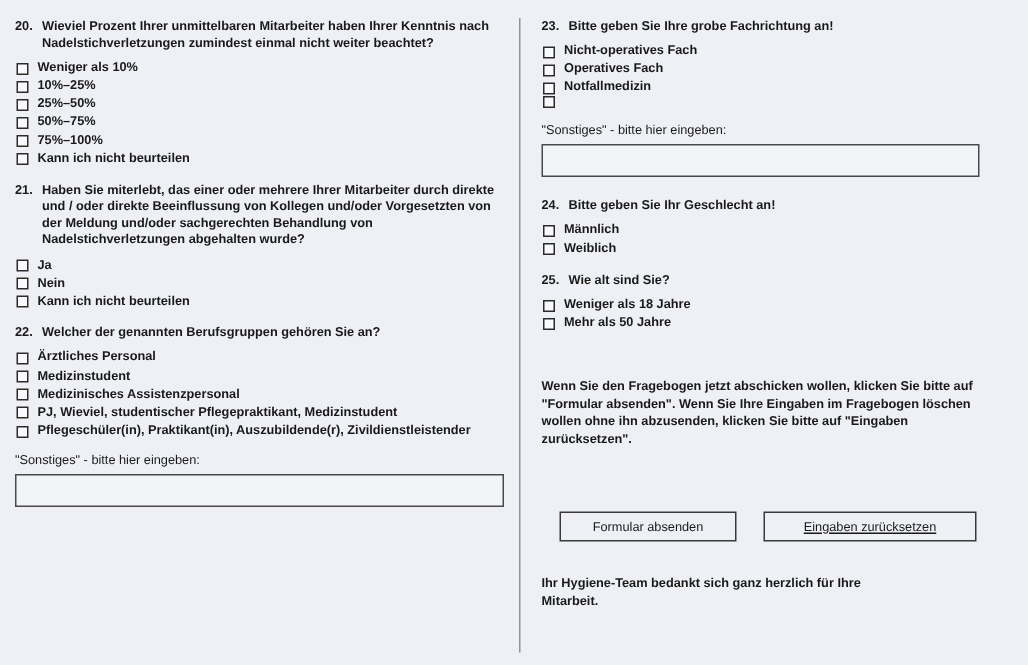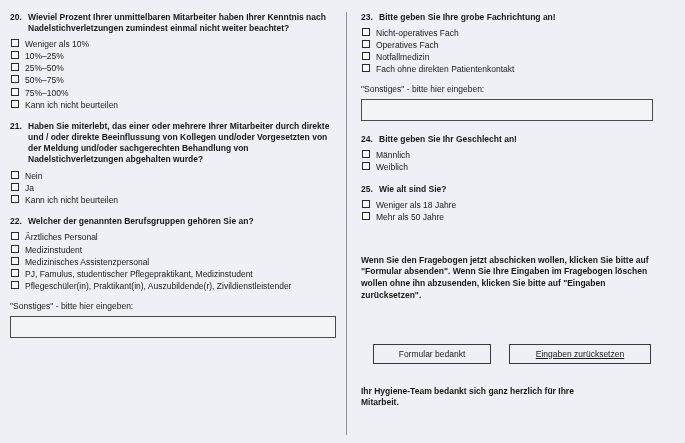--- a/index.html
+++ b/index.html
@@ -14,21 +14,21 @@
   .page { display:flex; width:100%; height:100%; padding:12px 26px 8px 10px; }
   .col-left  { width:336px; padding-right:10px; flex:none; }
   .divider   { width:1px; background:#8d929b; align-self:stretch; flex:none; }
   .col-right { flex:1; padding-left:14px; padding-right:6px; }
 
   .q { margin-bottom:11px; }
   .q-header { display:flex; font-weight:bold; line-height:1.3; margin-bottom:5px; }
   .q-num  { width:18px; flex:none; }
   .q-text { flex:1; }
 
-  .opt { display:flex; align-items:flex-start; margin:1.5px 0; padding-left:1px; cursor:pointer; white-space:nowrap; }
+  .opt { display:flex; align-items:flex-end; margin:1.5px 0; padding-left:1px; cursor:pointer; white-space:nowrap;font-weight:bold; }
   .cb {
     width:8px; height:8px; flex:none;
     border:1px solid #2b2b2b; background:#f9fafc;
     margin-right:6px;
   }
   .opt-label { line-height:1.25; }
 
   .other-label { margin:9px 0 5px; }
   .text-input {
     display:block; width:100%; height:22px;
@@ -91,25 +91,25 @@
     </section>
 
     <section class="q">
       <div class="q-header">
         <span class="q-num">21.</span>
         <span class="q-text">Haben Sie miterlebt, das einer oder mehrere Ihrer Mitarbeiter durch direkte und / oder direkte Beeinflussung von Kollegen und/oder Vorgesetzten von der Meldung und/oder sachgerechten Behandlung von Nadelstichverletzungen abgehalten wurde?</span>
       </div>
       <div class="opts">
         <label class="opt">
             <span class="cb"></span>
+            <span class="opt-label">Ja</span>
+          </label>
+        <label class="opt">
+            <span class="cb"></span>
             <span class="opt-label">Nein</span>
-          </label>
-        <label class="opt">
-            <span class="cb"></span>
-            <span class="opt-label">Ja</span>
           </label>
         <label class="opt">
             <span class="cb"></span>
             <span class="opt-label">Kann ich nicht beurteilen</span>
           </label>
       </div>
     </section>
 
     <section class="q">
       <div class="q-header">
@@ -124,21 +124,21 @@
         <label class="opt">
             <span class="cb"></span>
             <span class="opt-label">Medizinstudent</span>
           </label>
         <label class="opt">
             <span class="cb"></span>
             <span class="opt-label">Medizinisches Assistenzpersonal</span>
           </label>
         <label class="opt">
             <span class="cb"></span>
-            <span class="opt-label">PJ, Famulus, studentischer Pflegepraktikant, Medizinstudent</span>
+            <span class="opt-label">PJ, Wieviel, studentischer Pflegepraktikant, Medizinstudent</span>
           </label>
         <label class="opt">
             <span class="cb"></span>
             <span class="opt-label">Pflegeschüler(in), Praktikant(in), Auszubildende(r), Zivildienstleistender</span>
           </label>
       </div>
       <div class="other-label">"Sonstiges" - bitte hier eingeben:</div>
       <input type="text" class="text-input" value="" style="">
     </section>
 
@@ -161,21 +161,20 @@
         <label class="opt">
             <span class="cb"></span>
             <span class="opt-label">Operatives Fach</span>
           </label>
         <label class="opt">
             <span class="cb"></span>
             <span class="opt-label">Notfallmedizin</span>
           </label>
         <label class="opt">
             <span class="cb"></span>
-            <span class="opt-label">Fach ohne direkten Patientenkontakt</span>
           </label>
       </div>
       <div class="other-label">"Sonstiges" - bitte hier eingeben:</div>
       <input type="text" class="text-input" value="" style="">
     </section>
 
     <section class="q">
       <div class="q-header">
         <span class="q-num">24.</span>
         <span class="q-text">Bitte geben Sie Ihr Geschlecht an!</span>
@@ -205,20 +204,20 @@
         <label class="opt">
             <span class="cb"></span>
             <span class="opt-label">Mehr als 50 Jahre</span>
           </label>
       </div>
     </section>
 
     <p class="note">Wenn Sie den Fragebogen jetzt abschicken wollen, klicken Sie bitte auf "Formular absenden". Wenn Sie Ihre Eingaben im Fragebogen löschen wollen ohne ihn abzusenden, klicken Sie bitte auf "Eingaben zurücksetzen".</p>
 
     <div class="btn-row">
-      <button type="submit" class="btn btn-submit">Formular bedankt</button>
+      <button type="submit" class="btn btn-submit">Formular absenden</button>
       <button type="reset" class="btn btn-reset">Eingaben zurücksetzen</button>
     </div>
 
     <p class="thanks">Ihr Hygiene-Team bedankt sich ganz herzlich für Ihre Mitarbeit.</p>
 
   </div>
 </div>
 
 </body></html>

